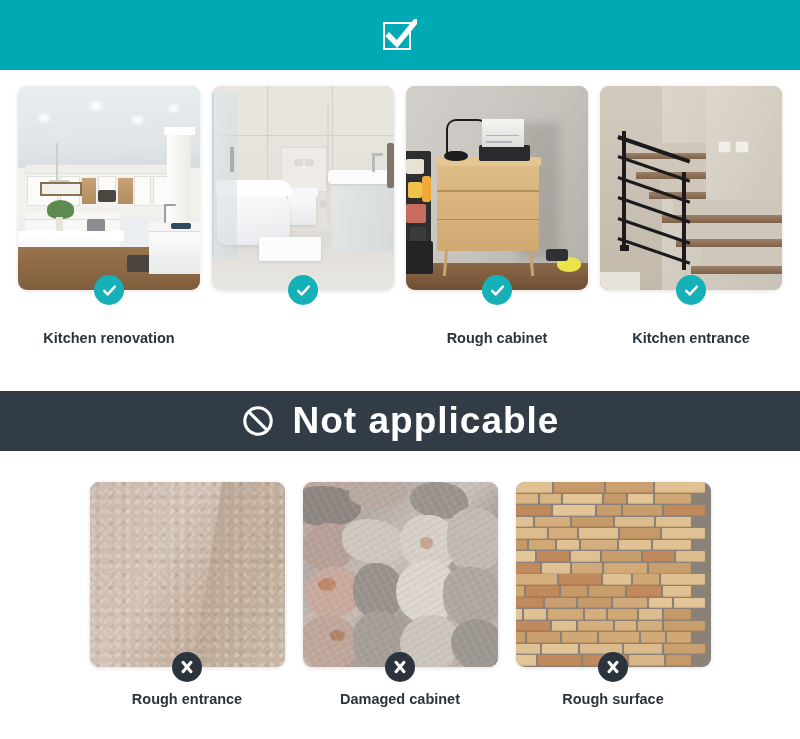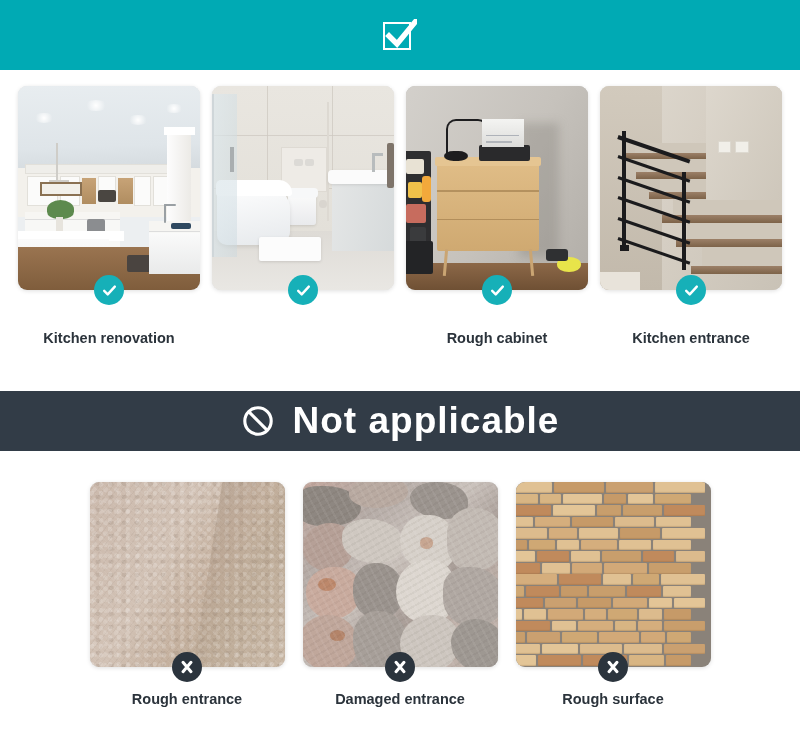--- a/index.html
+++ b/index.html
@@ -524,21 +524,21 @@
                border-radius:50%;opacity:.45;"></div>
         </div>
         <div class="dmg-grain"></div>
       </div>
       <span class="badge badge-no">
         <svg width="16" height="16" viewBox="0 0 24 24" fill="none">
           <path d="M6 5 L18 19 M18 5 L6 19" stroke="#ffffff" stroke-width="4.6" stroke-linecap="round"></path>
         </svg>
       </span>
     </div>
-    <div class="caption">Damaged entrance</div>
+    <div class="caption">Damaged cabinet</div>
   </div>
 
   <div class="tile">
     <div class="thumb-wrap">
       <div class="thumb shadowy">
         <div class="brick" id="brickwall">
             <div class="brick-row" style="top: 0%; height: 5.75%; margin-left: -2%;">
               <div class="bk" style="width: 23.3588%; background: rgb(224, 193, 147); box-shadow: rgba(120, 90, 60, 0.25) 0px -1px 1px inset;"></div>
               <div class="bk" style="width: 28.8193%; background: rgb(198, 154, 104); box-shadow: rgba(120, 90, 60, 0.25) 0px -1px 1px inset;"></div>
               <div class="bk" style="width: 27.1785%; background: rgb(202, 160, 112); box-shadow: rgba(120, 90, 60, 0.25) 0px -1px 1px inset;"></div>

